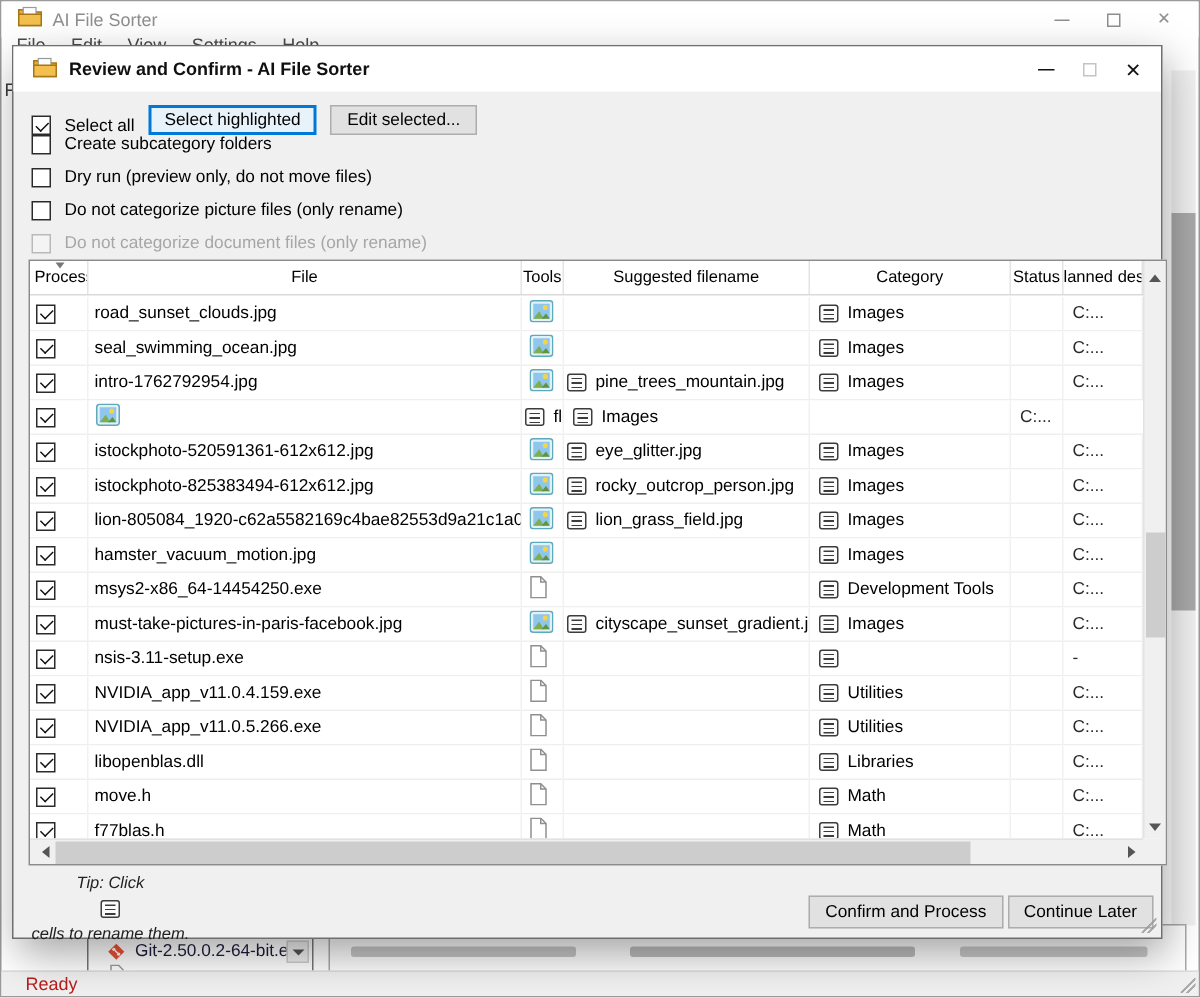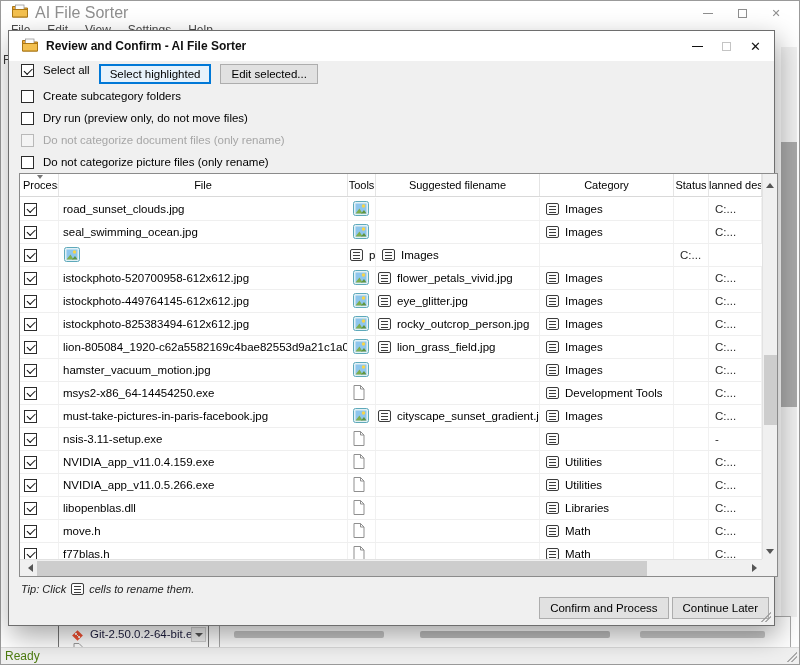--- a/index.html
+++ b/index.html
@@ -5,21 +5,21 @@
   html,body { margin:0; padding:0; }
   body { width:800px; height:665px; overflow:hidden; background:#d0d0d0; }
   * { box-sizing:border-box; }
   .screen { position:relative; width:800px; height:665px; background:#fff;
             font-family:"Liberation Sans","DejaVu Sans",sans-serif; overflow:hidden; }
 
   
   .mw { position:absolute; inset:0; background:#fff; border:1px solid #9a9a9a; }
   .mw-title { position:absolute; top:0; left:0; right:0; height:24px; background:#fff;
               display:flex; align-items:center; gap:7px; padding-left:11px; }
-  .mw-title-text { font-size:16px; color:#8f8f8f; }
+  .mw-title-text { font-size:12px; color:#8f8f8f; }
   .mw-controls { position:absolute; right:6px; top:0; height:24px; display:flex; }
   .wc-m { width:34px; height:24px; display:flex; align-items:center; justify-content:center; }
   .g-min-m { width:10px; height:1px; background:#8f8f8f; }
   .g-max-m { width:9px; height:9px; border:1px solid #8f8f8f; }
   .g-x-m { font-size:11px; color:#8f8f8f; line-height:1; }
   .mw-menubar { position:absolute; top:22px; left:10px; display:flex; gap:17px;
                 font-size:12px; color:#4a4a4a; }
   .mw-partial-f { position:absolute; top:52px; left:2px; font-size:12px; color:#3a3a3a; }
   .mw-scrollbar { position:absolute; right:2px; top:46px; width:16px; height:570px; background:#f0f0f0; }
   .mw-thumb { position:absolute; top:95px; left:0; width:16px; height:265px; background:#a9a9a9; }
@@ -36,41 +36,41 @@
   .bg-bar { height:5px; background:#c9c9c9; border-radius:2px; }
 
   .bg-panel { position:absolute; left:218px; top:615px; width:572px; height:33px;
               background:#fdfdfd; border:1px solid #a8a8a8; z-index:1; }
   .bb { position:absolute; top:14px; height:7px; border-radius:2px; }
   .bb.b1 { left:14px; width:150px; background:#c6c6c6; }
   .bb.b2 { left:200px; width:190px; background:#bdbdbd; }
   .bb.b3 { left:420px; width:125px; background:#c9c9c9; }
 
   .mw-status { position:absolute; left:0; right:0; bottom:0; height:17px; background:#f0f0f0;
-               border-top:1px solid #dcdcdc; font-size:12px; color:#4d7c0f;
-               display:flex; align-items:center; padding-left:4px; z-index:2; }
+               border-top:1px solid #dcdcdc; font-size:12px; color:#b91c1c;
+               display:flex; align-items:center; padding-left:16px; z-index:2; }
   .grip { position:absolute; right:2px; bottom:2px; width:10px; height:10px;
           background:
             linear-gradient(135deg, transparent 0 6.5px, #9a9a9a 6.5px 8px, transparent 8px),
             linear-gradient(135deg, transparent 0 9.5px, #9a9a9a 9.5px 11px, transparent 11px);
           opacity:.8; }
 
   
   .dlg { position:absolute; left:8px; top:30px; width:767px; height:596px; background:#f0f0f0;
          border:1px solid #6e6e6e; box-shadow:3px 10px 26px rgba(0,0,0,.35); z-index:10; }
   .dlg-title { height:30px; background:#fff; display:flex; align-items:center; gap:8px;
                padding-left:13px; font-size:12px; font-weight:700; color:#101010; }
   .dlg-controls { margin-left:auto; height:30px; display:flex; margin-right:4px; }
   .wc-d { width:29px; height:30px; display:flex; align-items:center; justify-content:center; }
   .g-min { width:11px; height:1px; background:#111; }
   .g-max { width:9px; height:9px; border:1px solid #c4c4c4; }
   .g-x { font-size:13px; color:#111; line-height:1; }
 
   .row-selectall { position:absolute; left:12px; top:33px; height:26px;
-                   display:flex; align-items:flex-start; gap:9px; }
+                   display:flex; align-items:flex-end; gap:9px; }
   .cb { width:13px; height:13px; border:1px solid #2b2b2b; background:#fff;
         display:inline-block; position:relative; flex:0 0 auto; }
   .cb.checked::after { content:""; position:absolute; left:2px; top:2.5px; width:7px; height:3.5px;
         border-left:1.6px solid #111; border-bottom:1.6px solid #111; transform:rotate(-45deg); }
   .cb.disabled { border-color:#b9b9b9; background:#f4f4f4; }
   .lbl { font-size:11.5px; color:#000; }
   .btn { background:#e1e1e1; border:1px solid #adadad; font-family:inherit;
          font-size:11.5px; color:#000; padding:3px 10px; }
   .btn.focused { background:#e7f2fb; border:2px solid #0078d7; padding:2px 9px; }
   .options { position:absolute; left:12px; top:57px; }
@@ -120,21 +120,21 @@
   .harrow { position:absolute; top:0; width:16px; height:17px; }
   .harrow.left { left:0; } .harrow.right { right:0; }
   .harrow.left::after { content:""; position:absolute; left:4px; top:4px; width:0; height:0;
              border:4px solid transparent; border-right:5px solid #555; }
   .harrow.right::after { content:""; position:absolute; left:6px; top:4px; width:0; height:0;
              border:4px solid transparent; border-left:5px solid #555; }
   .hthumb { position:absolute; left:17px; top:1px; width:610px; height:15px; background:#cdcdcd; }
   .corner { position:absolute; right:0; top:385px; width:15px; height:17px; background:#f0f0f0; }
 
   .tip { position:absolute; left:12px; top:552px; font-style:italic; font-size:11px; color:#222;
-         display:flex; align-items:flex-end; gap:5px; }
+         display:flex; align-items:center; gap:5px;flex-direction:column; }
   .dlg-footer { position:absolute; right:5px; top:566px; display:flex; gap:3px; }
   .dlg-footer .btn { padding:4px 10px; }
   .dlg-grip { right:3px; bottom:3px; }
 </style>
 </head>
 <body>
 
 <div class="screen">
 
   <div class="mw">
@@ -235,27 +235,27 @@
 
     <div class="options" id="options">
         <div class="opt-row">
           <span class="cb"></span>
           <span class="lbl">Create subcategory folders</span>
         </div>
         <div class="opt-row">
           <span class="cb"></span>
           <span class="lbl">Dry run (preview only, do not move files)</span>
         </div>
+        <div class="opt-row">
+          <span class="cb"></span>
+          <span class="lbl">Do not categorize picture files (only rename)</span>
+        </div>
         <div class="opt-row disabled">
           <span class="cb disabled"></span>
           <span class="lbl">Do not categorize document files (only rename)</span>
-        </div>
-        <div class="opt-row">
-          <span class="cb"></span>
-          <span class="lbl">Do not categorize picture files (only rename)</span>
         </div>
       </div>
 
     <div class="table">
       <div class="thead" id="thead">
           <div class="th c0">Process<span class="sort-ind"></span></div>
           <div class="th c1">File</div>
           <div class="th c2">Tools</div>
           <div class="th c3">Suggested filename</div>
           <div class="th c4">Category</div>
@@ -304,20 +304,21 @@
               <span class="edit-icon"></span>
               <span>Images</span>
             </div>
             <div class="td c5"></div>
             <div class="td c6">C:...</div>
           </div>
           <div class="trow">
             <div class="td c0">
               <span class="cb checked"></span>
             </div>
+            <div class="td c1">intro-1762792954.jpg</div>
             <div class="td c2">
               <span><svg width="16" height="15" viewBox="0 0 16 15">
                   <rect x="0.5" y="0.5" width="15" height="14" rx="2" fill="#e2f1f6" stroke="#5ea9ba"></rect>
                   <rect x="2.5" y="2.5" width="11" height="10" fill="#8ec6ec"></rect>
                   <path d="M2.5 12.5 L6.5 7.5 L9.5 12.5 Z" fill="#7fae4e"></path>
                   <path d="M8 12.5 L11 9 L13.5 12.5 Z" fill="#5f9440"></path>
                   <circle cx="10.5" cy="5" r="1.7" fill="#f6d44a"></circle>
                 </svg></span>
             </div>
             <div class="td c3">
@@ -328,21 +329,20 @@
               <span class="edit-icon"></span>
               <span>Images</span>
             </div>
             <div class="td c5"></div>
             <div class="td c6">C:...</div>
           </div>
           <div class="trow">
             <div class="td c0">
               <span class="cb checked"></span>
             </div>
-            <div class="td c1">istockphoto-520700958-612x612.jpg</div>
             <div class="td c2">
               <span><svg width="16" height="15" viewBox="0 0 16 15">
                   <rect x="0.5" y="0.5" width="15" height="14" rx="2" fill="#e2f1f6" stroke="#5ea9ba"></rect>
                   <rect x="2.5" y="2.5" width="11" height="10" fill="#8ec6ec"></rect>
                   <path d="M2.5 12.5 L6.5 7.5 L9.5 12.5 Z" fill="#7fae4e"></path>
                   <path d="M8 12.5 L11 9 L13.5 12.5 Z" fill="#5f9440"></path>
                   <circle cx="10.5" cy="5" r="1.7" fill="#f6d44a"></circle>
                 </svg></span>
             </div>
             <div class="td c3">
@@ -353,21 +353,21 @@
               <span class="edit-icon"></span>
               <span>Images</span>
             </div>
             <div class="td c5"></div>
             <div class="td c6">C:...</div>
           </div>
           <div class="trow">
             <div class="td c0">
               <span class="cb checked"></span>
             </div>
-            <div class="td c1">istockphoto-449764145-612x612.jpg</div>
+            <div class="td c1">istockphoto-520591361-612x612.jpg</div>
             <div class="td c2">
               <span><svg width="16" height="15" viewBox="0 0 16 15">
                   <rect x="0.5" y="0.5" width="15" height="14" rx="2" fill="#e2f1f6" stroke="#5ea9ba"></rect>
                   <rect x="2.5" y="2.5" width="11" height="10" fill="#8ec6ec"></rect>
                   <path d="M2.5 12.5 L6.5 7.5 L9.5 12.5 Z" fill="#7fae4e"></path>
                   <path d="M8 12.5 L11 9 L13.5 12.5 Z" fill="#5f9440"></path>
                   <circle cx="10.5" cy="5" r="1.7" fill="#f6d44a"></circle>
                 </svg></span>
             </div>
             <div class="td c3">

